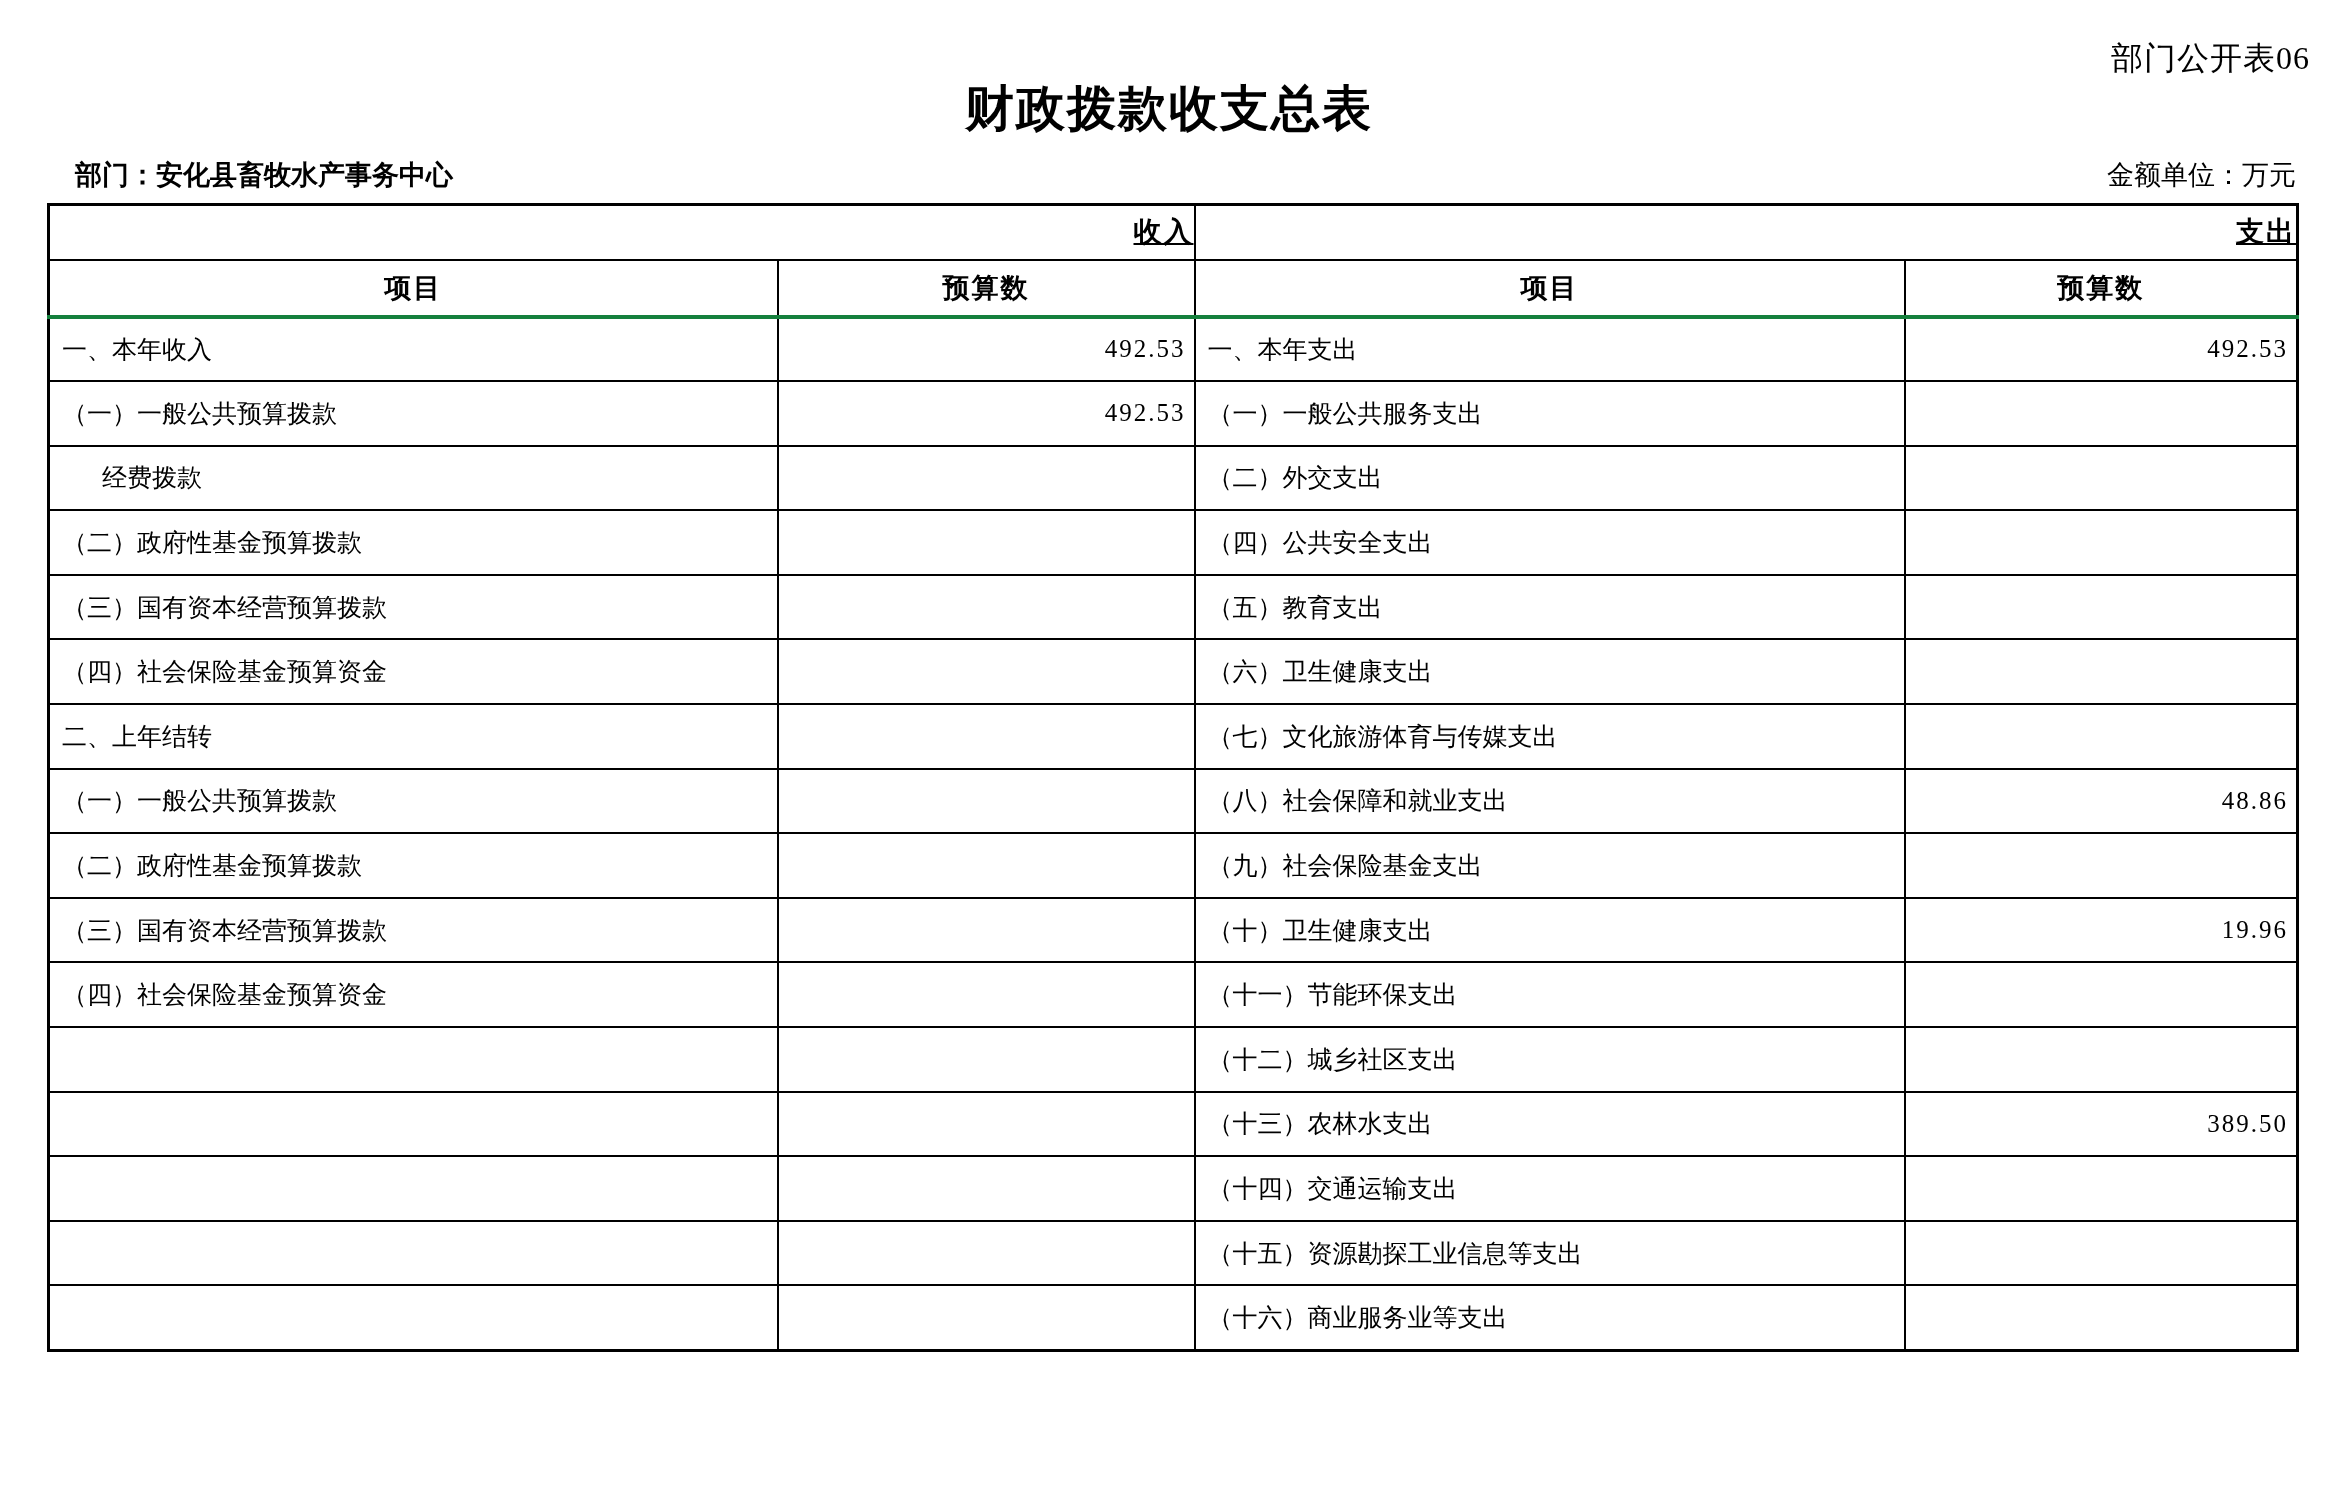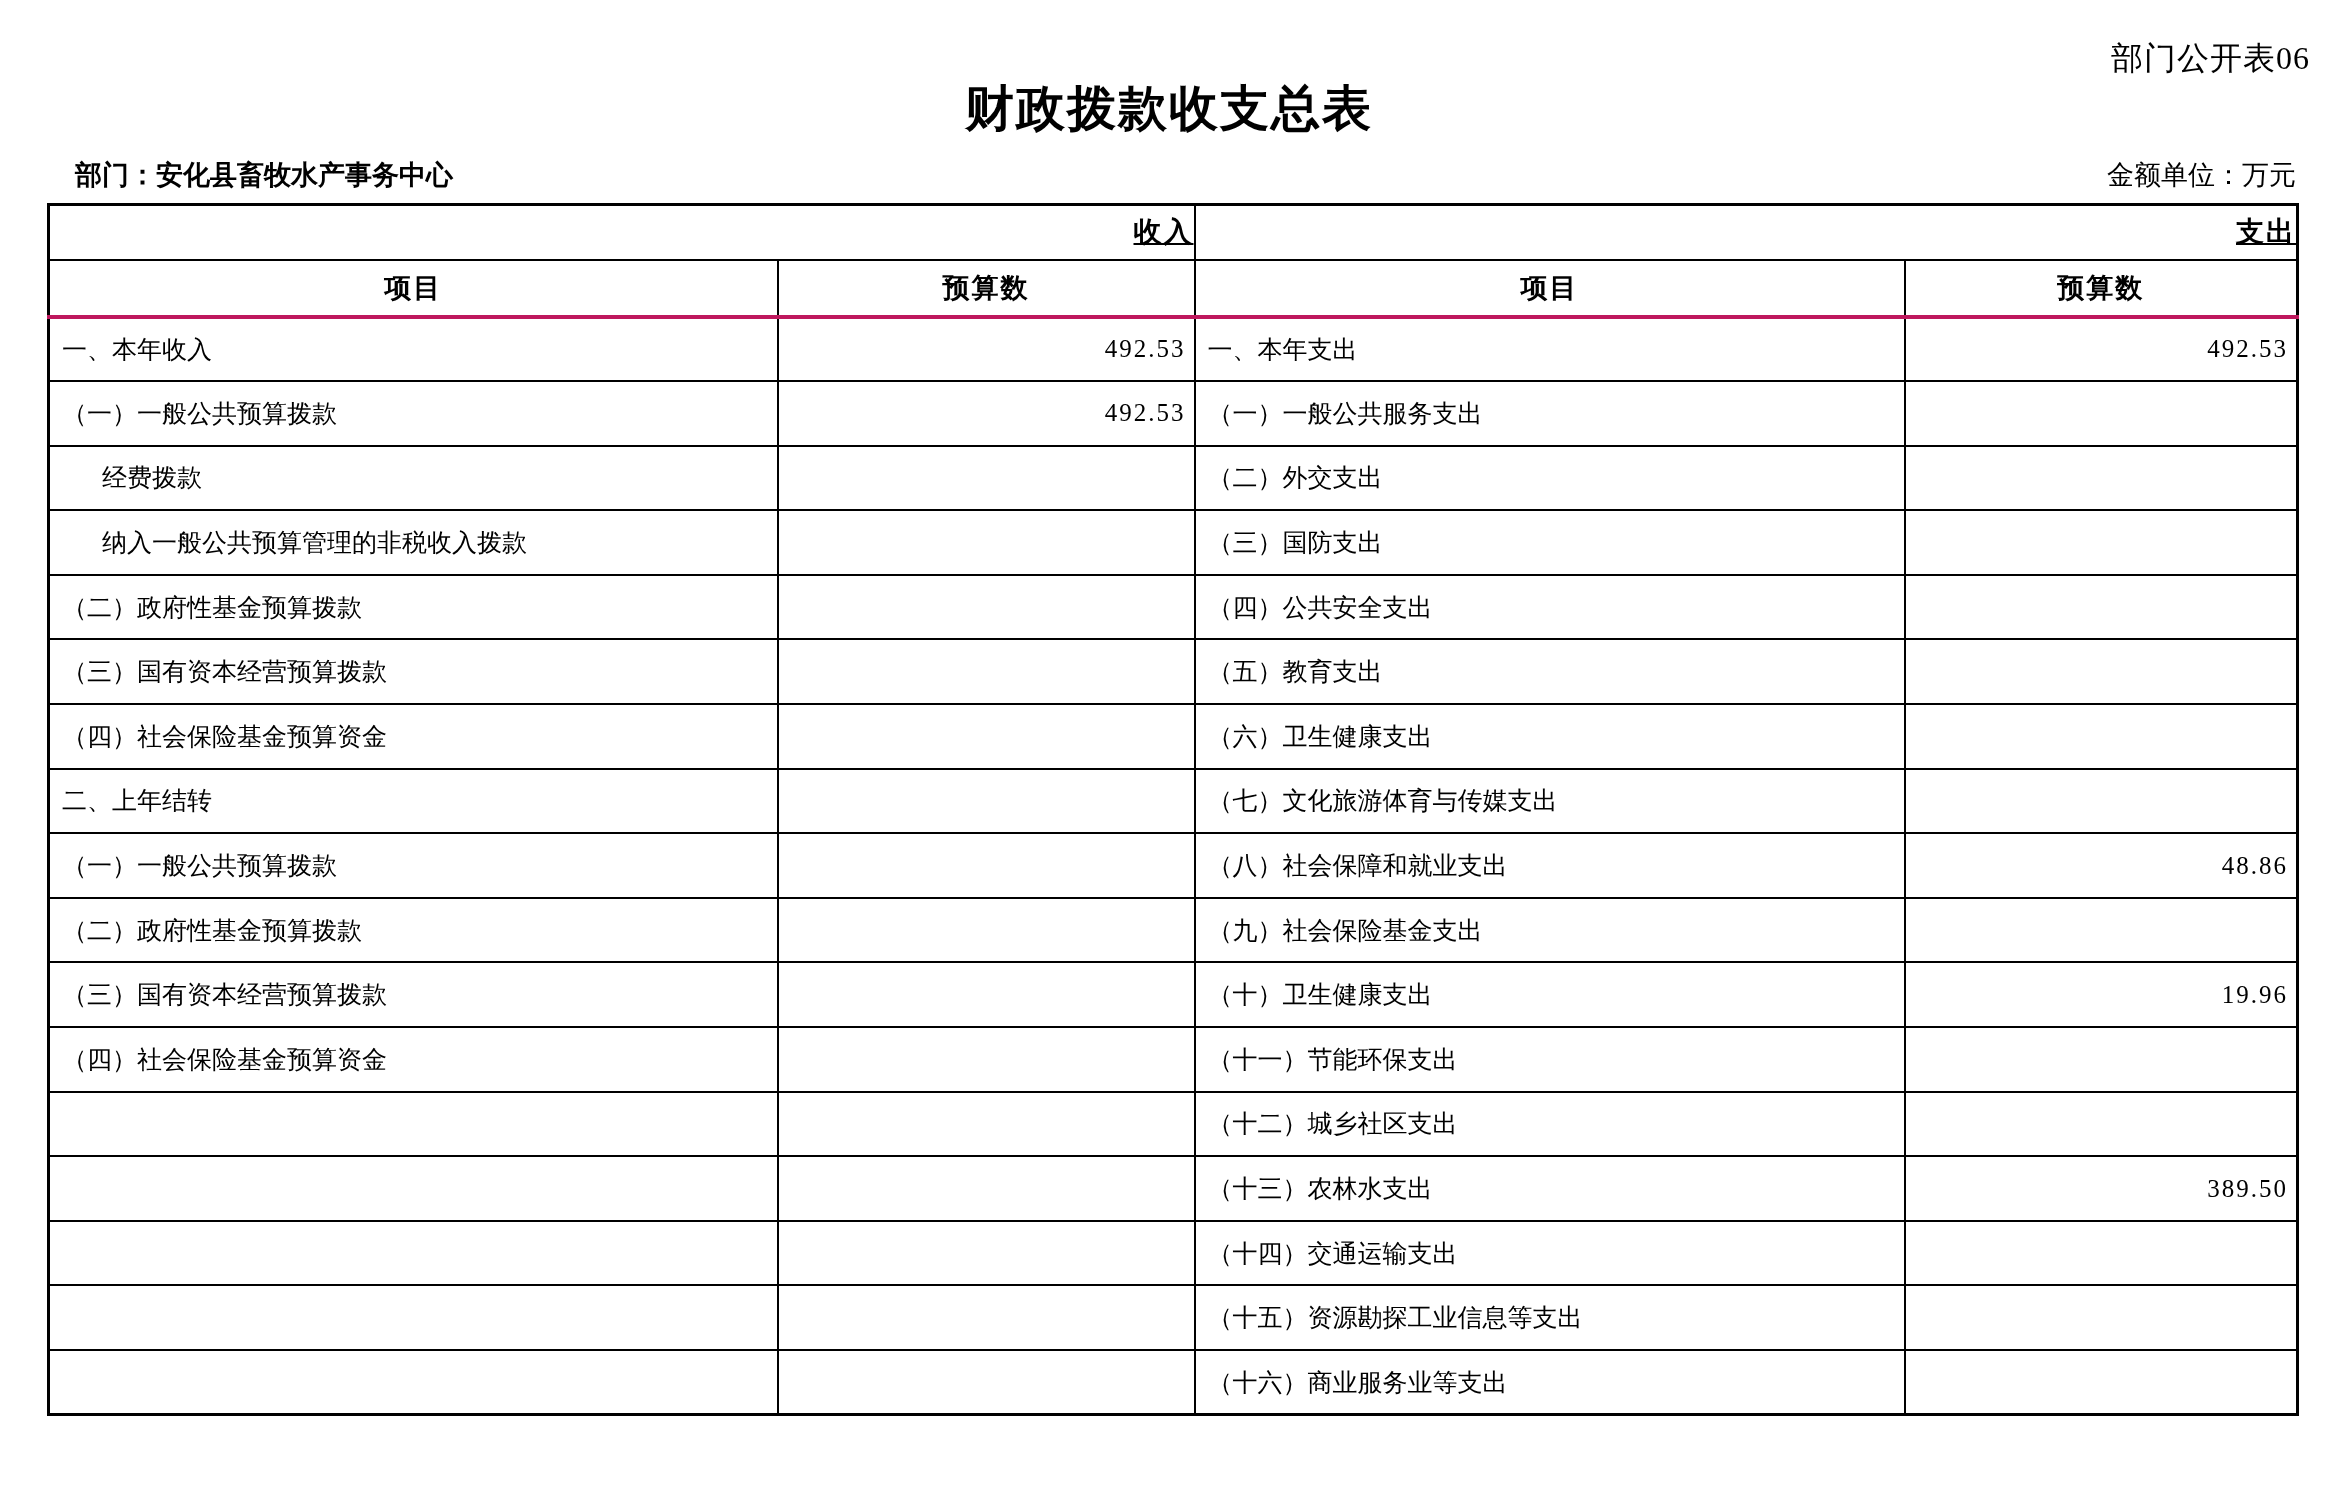--- a/index.html
+++ b/index.html
@@ -63,21 +63,21 @@
     letter-spacing: 2px;
     text-decoration: underline;
   }
   tr.col-header th {
     height: 57px;
     font-size: 27px;
     font-weight: bold;
     text-align: center;
     vertical-align: middle;
     letter-spacing: 2px;
-    border-bottom: 4px solid #be185d;
+    border-bottom: 4px solid #15803d;
   }
   tr.data-row { height: 64.6px; }
   tr.data-row td {
     font-size: 25px;
     vertical-align: middle;
   }
   td.item-cell { text-align: left; padding-left: 12px; }
   td.item-cell.indent { padding-left: 52px; }
   td.value-cell {
     text-align: right;
@@ -129,26 +129,20 @@
         <td class="item-cell">（一）一般公共服务支出</td>
         <td class="value-cell"></td>
       </tr>
       <tr class="data-row">
         <td class="item-cell indent">经费拨款</td>
         <td class="value-cell"></td>
         <td class="item-cell">（二）外交支出</td>
         <td class="value-cell"></td>
       </tr>
       <tr class="data-row">
-        <td class="item-cell indent">纳入一般公共预算管理的非税收入拨款</td>
-        <td class="value-cell"></td>
-        <td class="item-cell">（三）国防支出</td>
-        <td class="value-cell"></td>
-      </tr>
-      <tr class="data-row">
         <td class="item-cell">（二）政府性基金预算拨款</td>
         <td class="value-cell"></td>
         <td class="item-cell">（四）公共安全支出</td>
         <td class="value-cell"></td>
       </tr>
       <tr class="data-row">
         <td class="item-cell">（三）国有资本经营预算拨款</td>
         <td class="value-cell"></td>
         <td class="item-cell">（五）教育支出</td>
         <td class="value-cell"></td>

